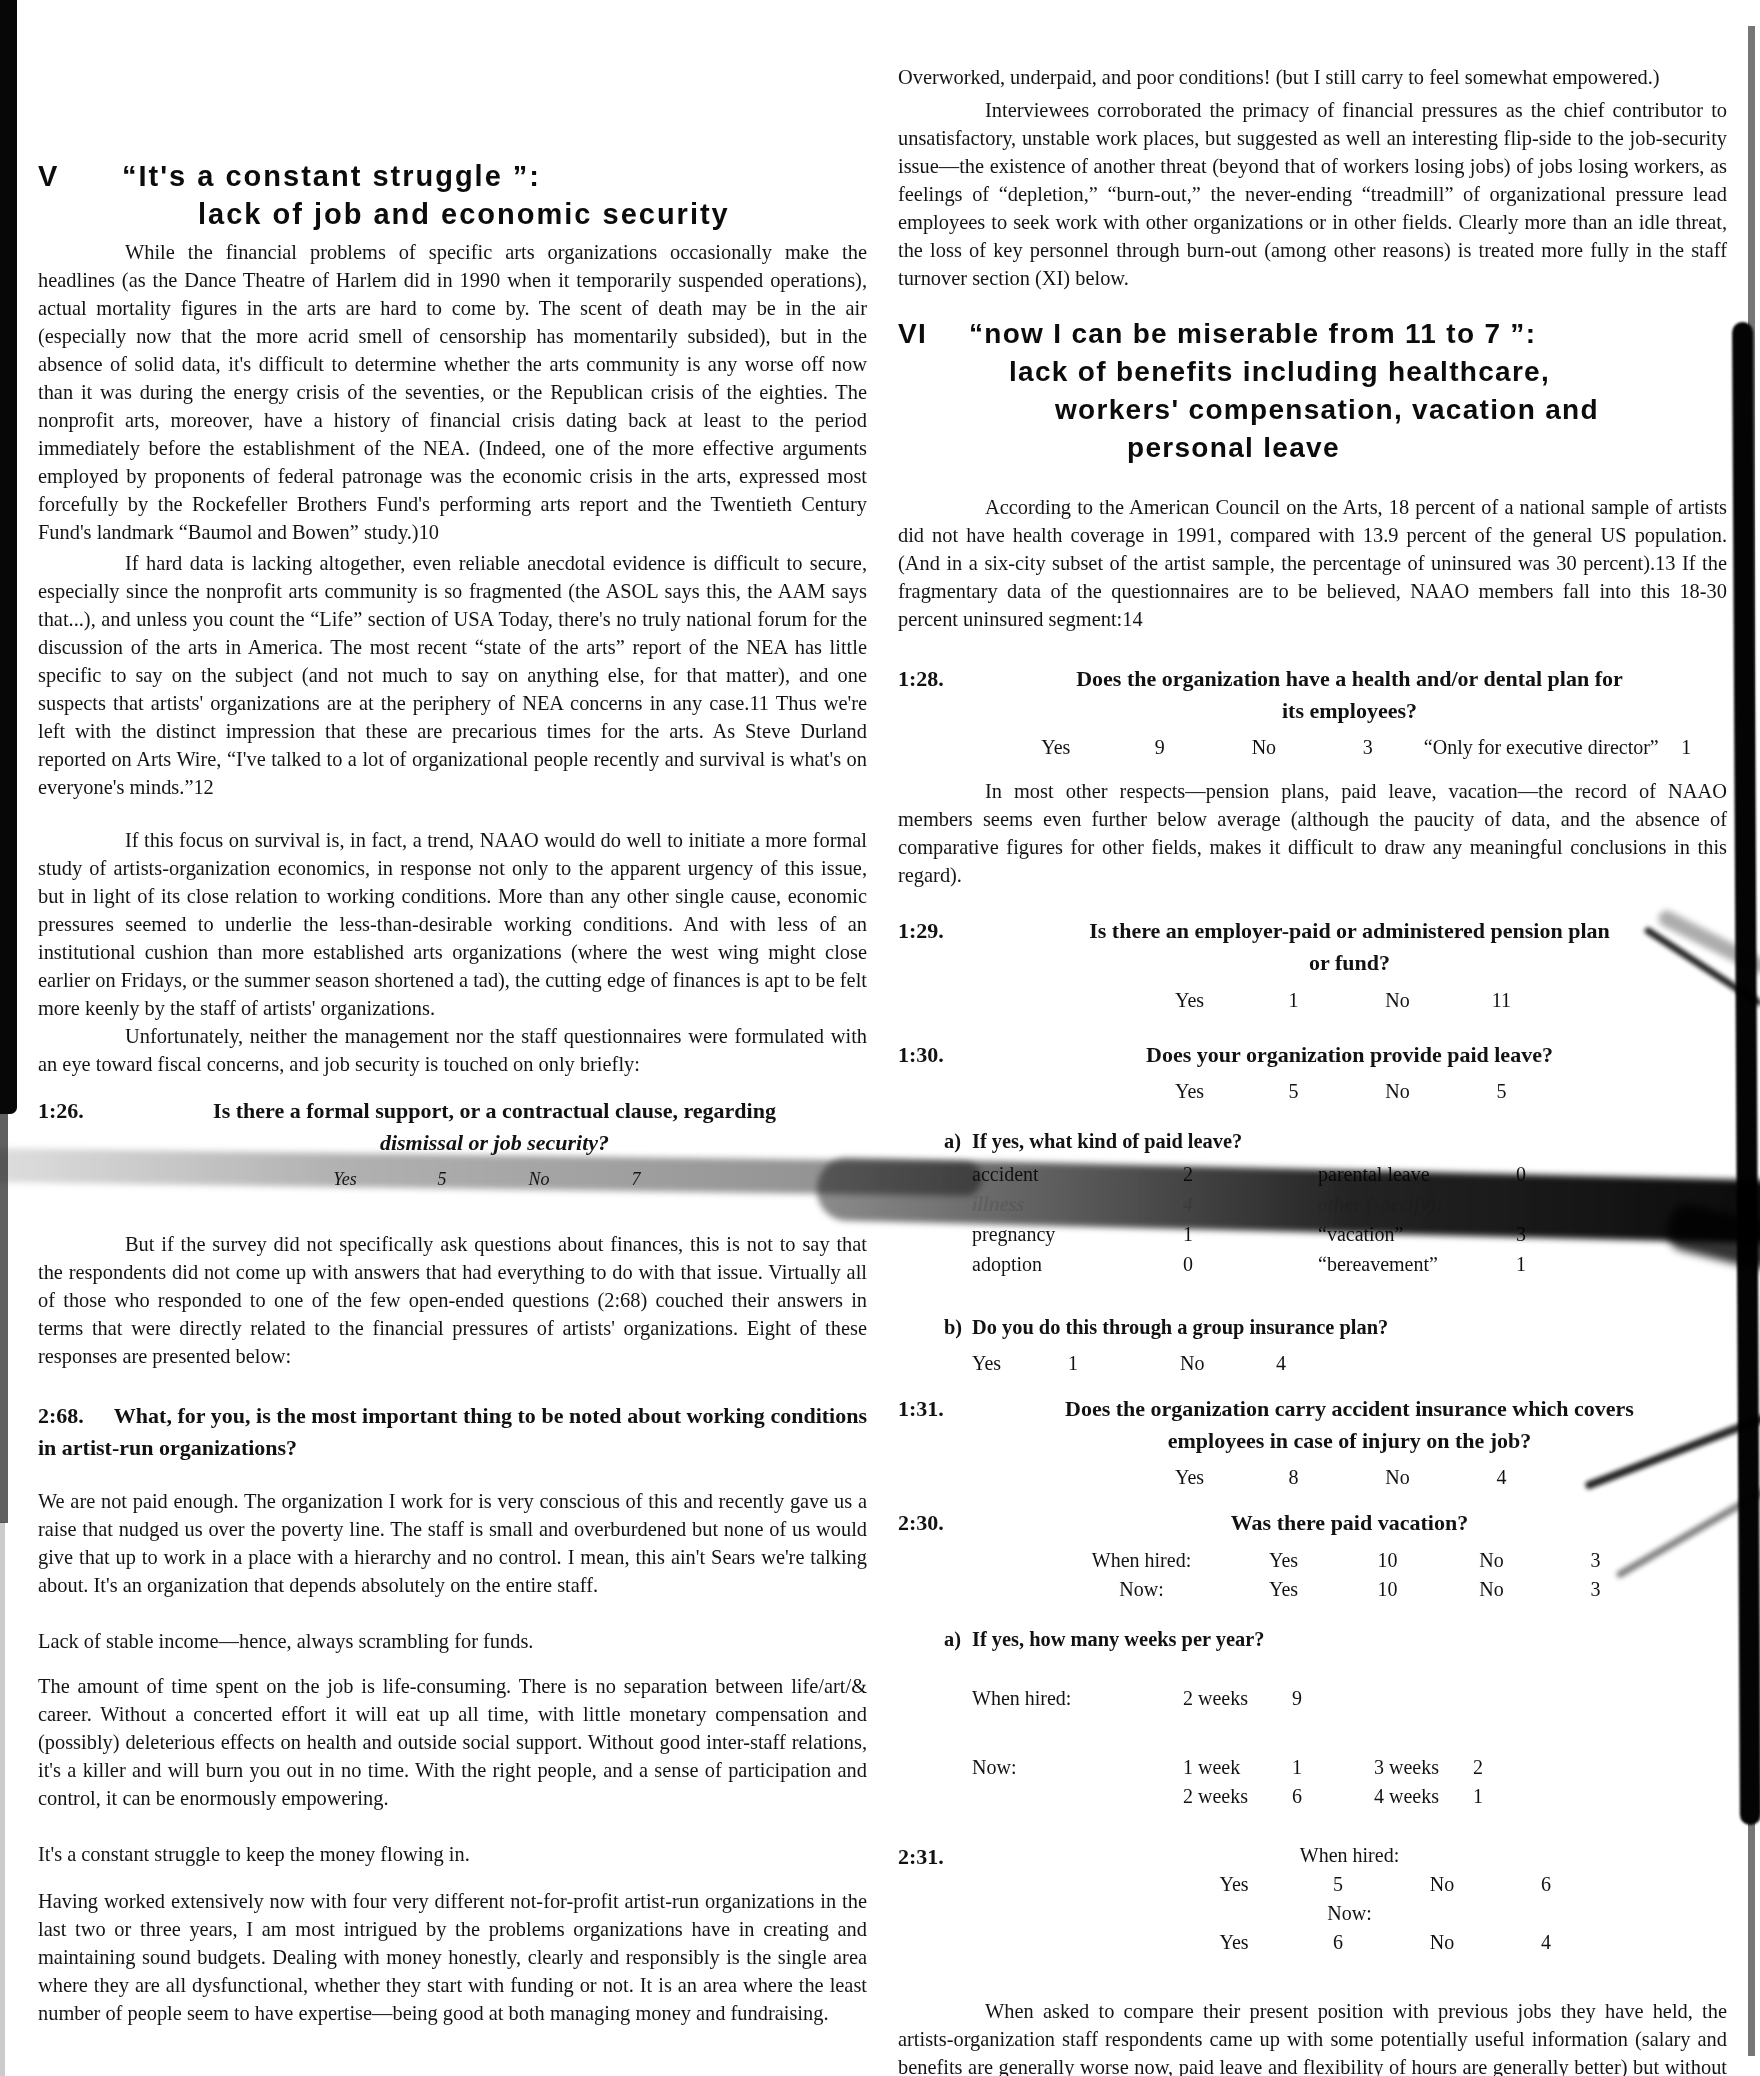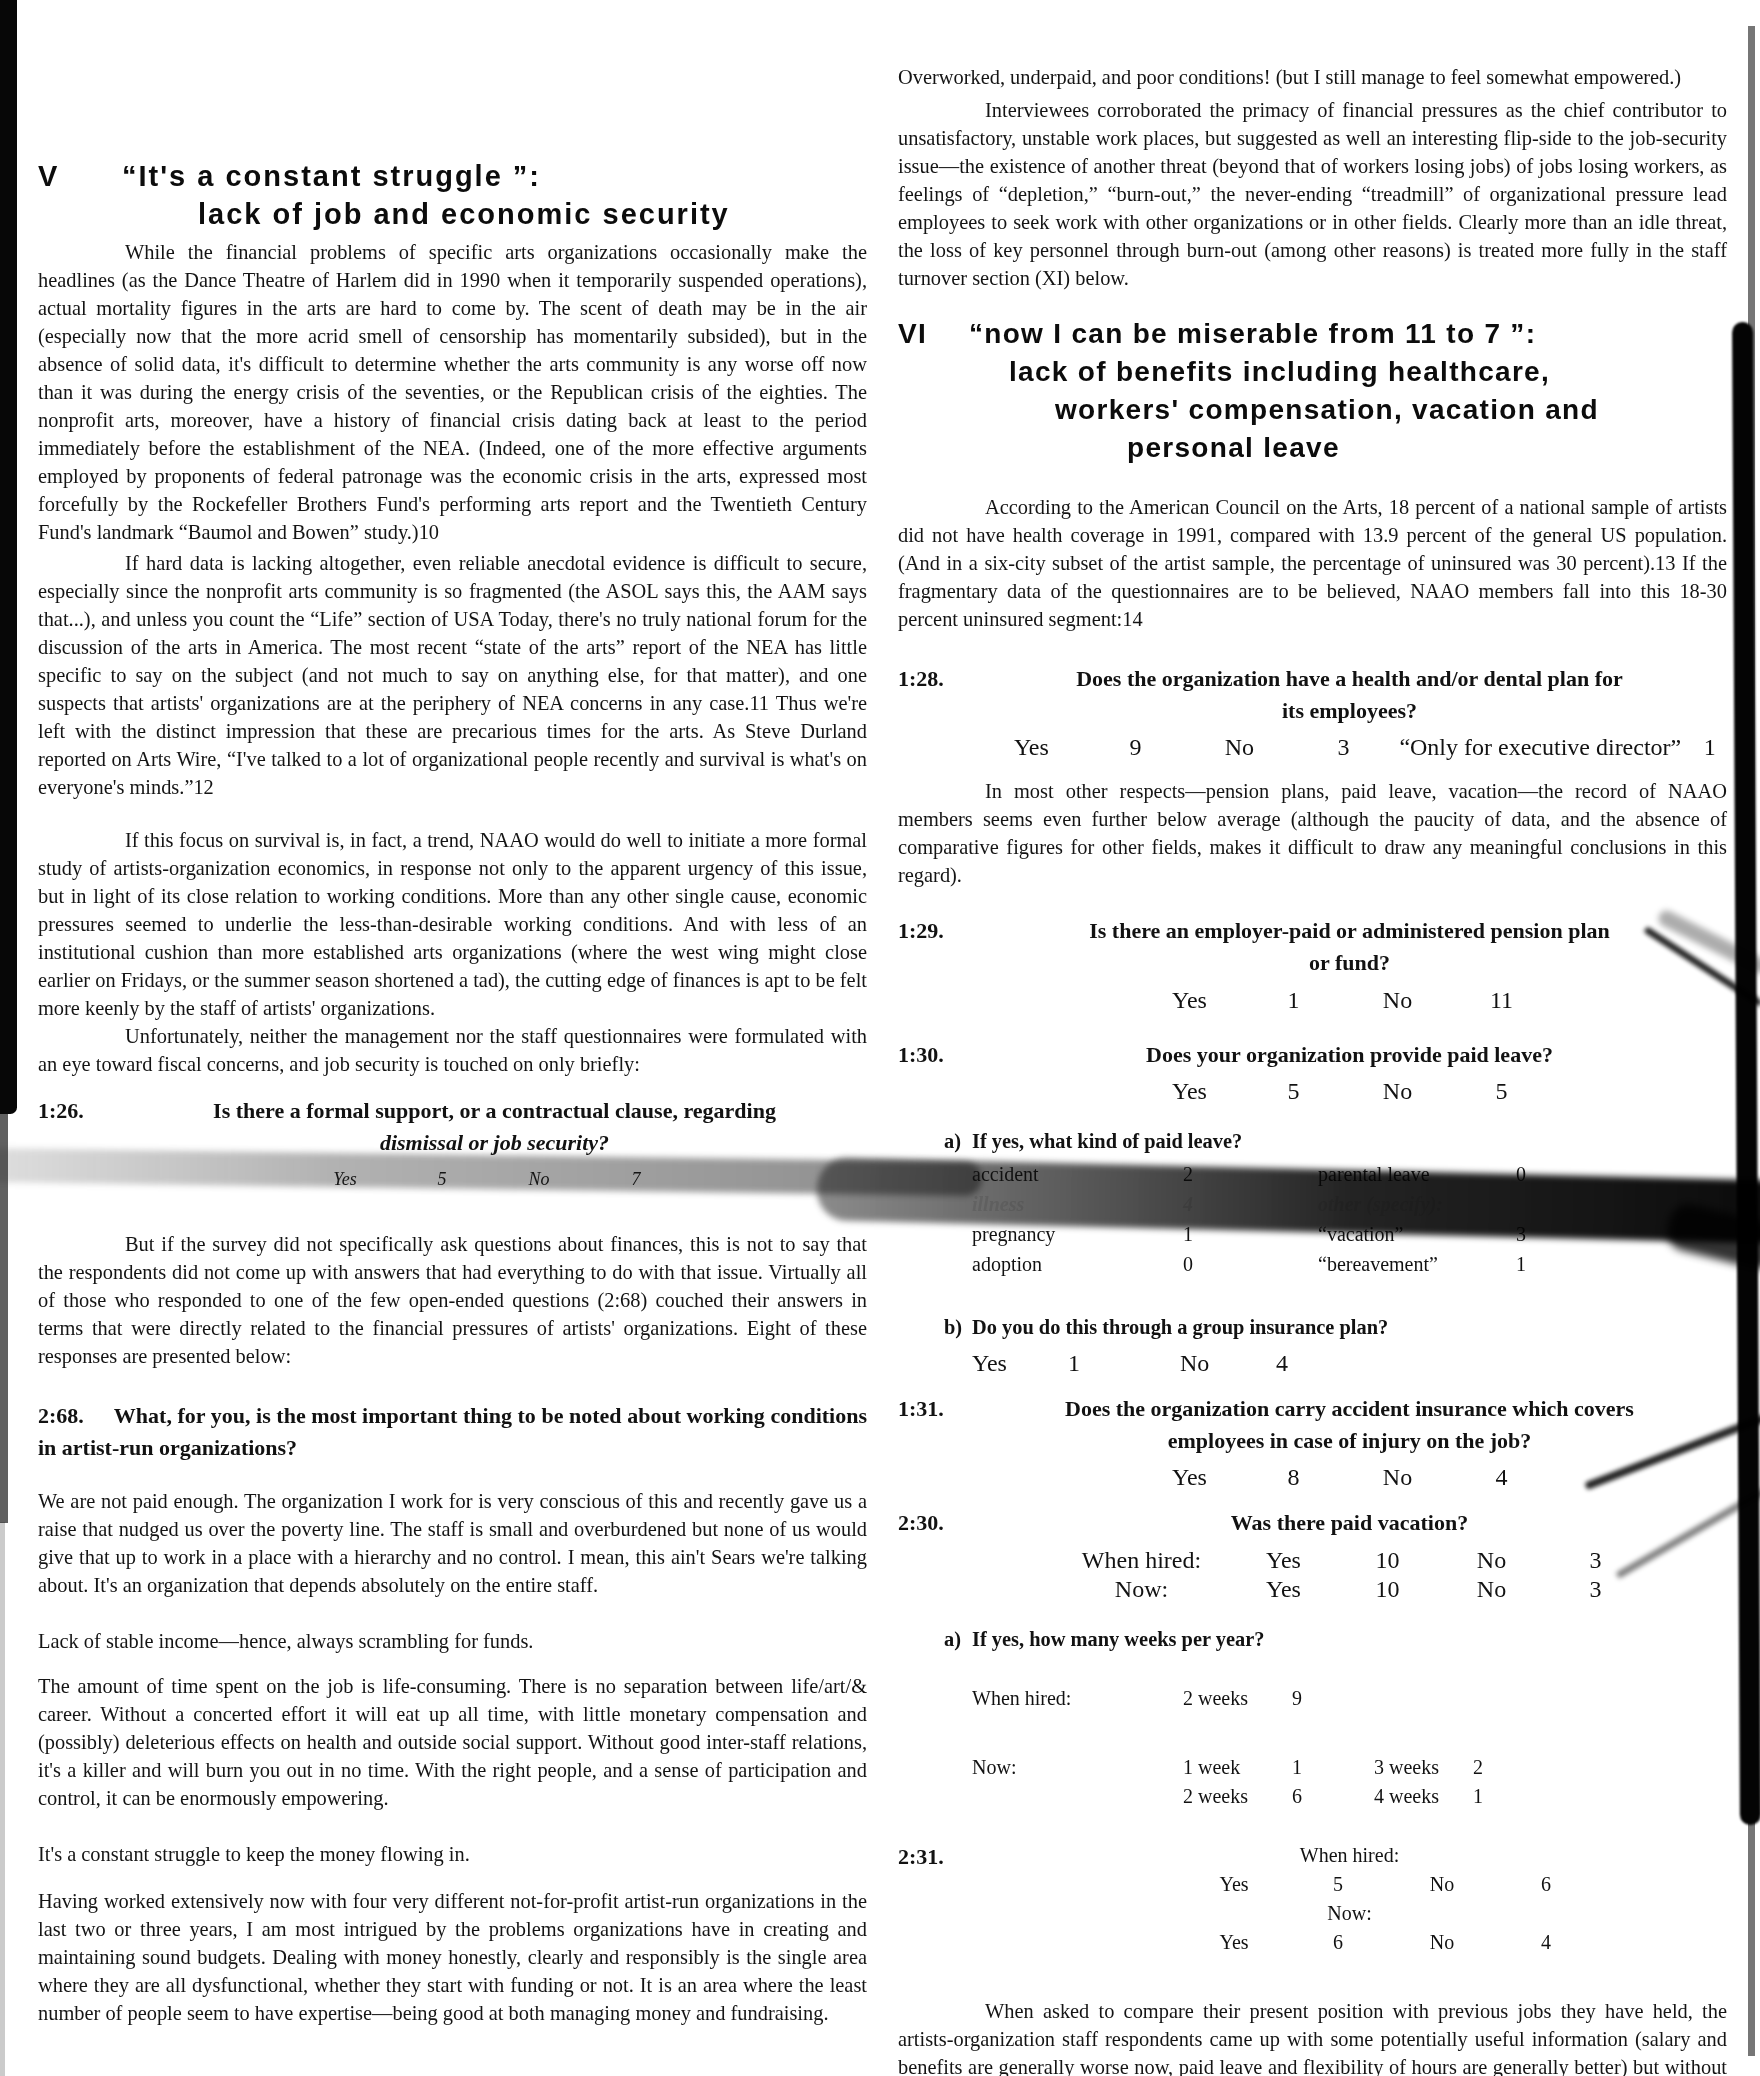--- a/index.html
+++ b/index.html
@@ -34,21 +34,21 @@
   
   .q{position:relative;padding-left:74px;margin:0;text-align:center;}
   .q-left{padding-left:84px;}
   .q-num{position:absolute;left:0;top:0;font-weight:bold;font-size:22px;line-height:32px;}
   .q-line{font-weight:bold;font-size:22px;line-height:32px;}
   .q-line-it{font-style:italic;}
   .q-flow{font-weight:bold;font-size:22px;line-height:32px;text-align:justify;margin:0;}
   .q-flow .q-num-inline{margin-right:30px;}
 
   
-  .ans{font-size:24px;line-height:29px;margin-top:6.6px;white-space:nowrap;}
+  .ans{font-size:20px;line-height:29px;margin-top:6.6px;white-space:nowrap;}
   .ans-it{font-style:italic;font-size:18px;}
   .lbl{display:inline-block;width:96px;}
   .val{display:inline-block;width:112px;}
   .lbl-s{display:inline-block;width:89px;}
   .val-s{display:inline-block;width:105px;}
   .note{display:inline-block;margin-right:22.4px;}
   .row-lbl{display:inline-block;width:188px;}
 
   
   .sub{position:relative;padding-left:74px;margin:0;}
@@ -139,21 +139,21 @@
 
     <p class="body mt35">We are not paid enough.  The organization I work for is very conscious of this and recently gave us a raise that nudged us over the poverty line.  The staff is small and overburdened but none of us would give that up to work in a place with a hierarchy and no control.  I mean, this ain't Sears we're talking about.  It's an organization that depends absolutely on the entire staff.</p>
     <p class="body mt42">Lack of stable income—hence, always scrambling for funds.</p>
     <p class="body mt26">The amount of time spent on the job is life-consuming.  There is no separation between life/art/&amp; career.  Without a concerted effort it will eat up all time, with little monetary compensation and (possibly) deleterious effects on health and outside social support.  Without good inter-staff relations, it's a killer and will burn you out in no time.  With the right people, and a sense of participation and control, it can be enormously empowering.</p>
     <p class="body mt42">It's a constant struggle to keep the money flowing in.</p>
     <p class="body mt28">Having worked extensively now with four very different not-for-profit artist-run organizations in the last two or three years, I am most intrigued by the problems organizations have in creating and maintaining sound budgets.  Dealing with money honestly, clearly and responsibly is the single area where they are all dysfunctional, whether they start with funding or not.  It is an area where the least number of people seem to have expertise—being good at both managing money and fundraising.</p>
   </div>
 
   <div class="col col-right">
 
-    <p class="body mt95">Overworked, underpaid, and poor conditions!  (but I still manage to feel somewhat empowered.)</p>
+    <p class="body mt95">Overworked, underpaid, and poor conditions!  (but I still carry to feel somewhat empowered.)</p>
     <p class="body ind mt8">Interviewees corroborated the primacy of financial pressures as the chief contributor to unsatisfactory, unstable work places, but suggested as well an interesting flip-side to the job-security issue—the existence of another threat (beyond that of workers losing jobs) of jobs losing workers, as feelings of “depletion,” “burn-out,” the never-ending “treadmill” of organizational pressure lead employees to seek work with other organizations or in other fields.  Clearly more than an idle threat, the loss of key personnel through burn-out (among other reasons) is treated more fully in the staff turnover section (XI) below.</p>
 
     <div class="sec-head sec-head-vi">
       <span class="sec-num-vi">VI</span>
       <span class="sec-lines">
         <span class="sec-l sec-l1">“now I can be miserable from 11 to 7 ”:</span>
         <span class="sec-l sec-l2">lack of benefits including healthcare,</span>
         <span class="sec-l sec-l3">workers' compensation, vacation and</span>
         <span class="sec-l sec-l4">personal leave</span>
       </span>

